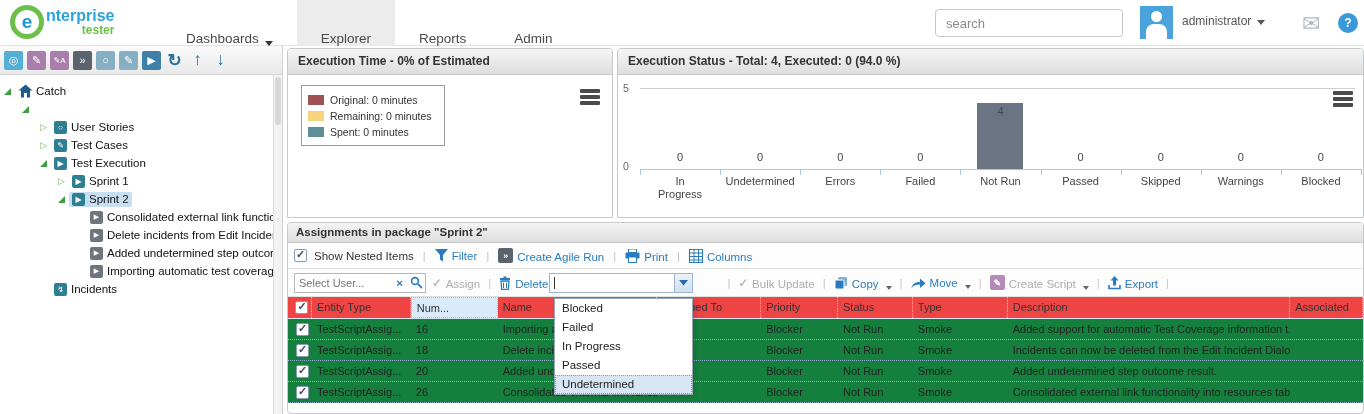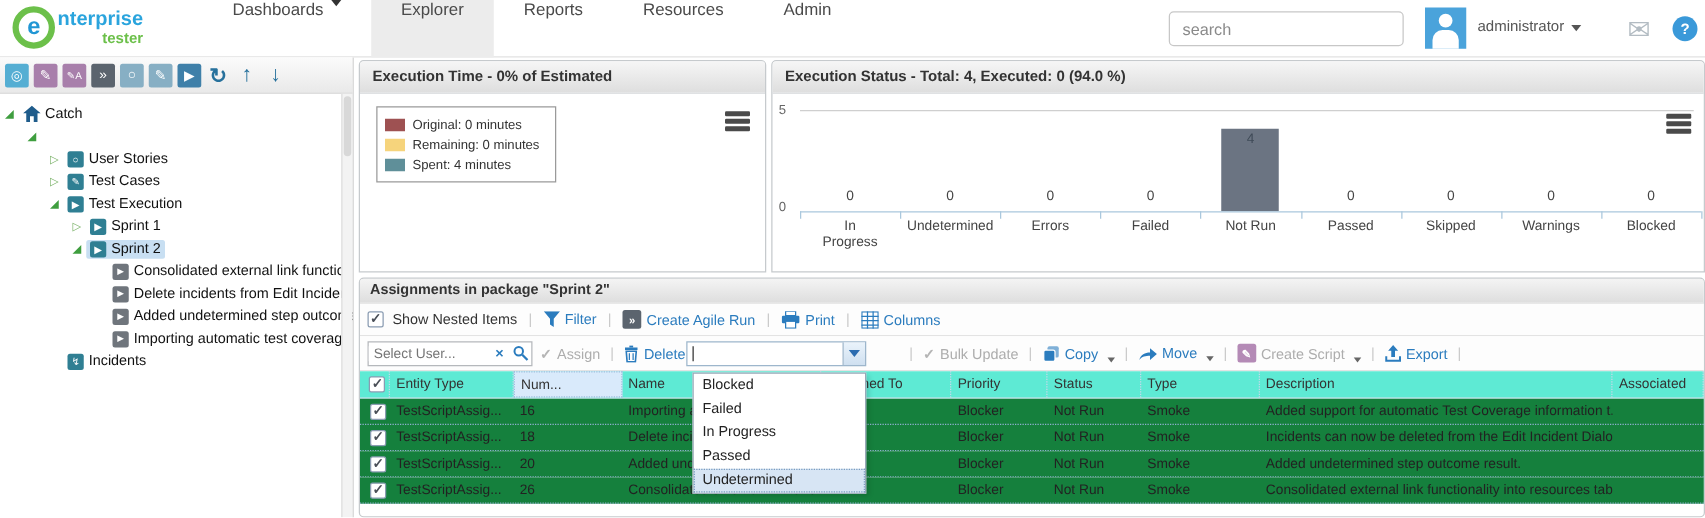--- a/index.html
+++ b/index.html
@@ -8,21 +8,21 @@
   #app { position:relative; width:1364px; height:414px; background:#fff; }
 
   
   #topnav { position:absolute; left:0; top:0; width:1364px; height:46px; background:#fff; border-bottom:1px solid #e2e2e2; }
   #logo { position:absolute; left:10px; top:5px; display:flex; align-items:center; cursor:pointer; }
   .logo-ring { width:34px; height:34px; border:5px solid #6cc04a; border-radius:50%; display:flex; align-items:center; justify-content:center; color:#2196d4; font-weight:bold; font-size:19px; }
   .logo-text { margin-left:2px; line-height:1; }
   .logo-top { color:#2aa4dd; font-size:16px; font-weight:bold; }
   .logo-bottom { color:#6cc04a; font-size:12px; font-weight:bold; text-align:right; }
   #navitems { position:absolute; left:162px; top:0; height:46px; display:flex; }
-  .nav-item { height:46px; display:flex; align-items:flex-start; padding:0 24px; font-size:13.5px; color:#4a4a4a; cursor:pointer; }
+  .nav-item { height:46px; display:flex; align-items:flex-end; padding:0 24px; font-size:13.5px; color:#4a4a4a; cursor:pointer; }
   .nav-item.active { background:#ececec; }
   .caret-down { width:0; height:0; border-left:4px solid transparent; border-right:4px solid transparent; border-top:5px solid #333; margin-left:6px; display:inline-block; }
   #searchbox { position:absolute; left:935px; top:9px; width:188px; height:28px; border:1px solid #c7c7c7; border-radius:4px; padding:0 10px; font-size:13px; color:#444; font-family:"Liberation Sans",sans-serif; }
   #searchbox::placeholder { color:#8a8a8a; }
   #avatar { position:absolute; left:1140px; top:6px; width:33px; height:33px; background:#4aa3db; overflow:hidden; cursor:pointer; }
   #avatar::before { content:""; position:absolute; left:11px; top:5px; width:11px; height:11px; background:#fff; border-radius:50%; }
   #avatar::after { content:""; position:absolute; left:6px; top:18px; width:21px; height:16px; background:#fff; border-radius:8px 8px 0 0; }
   #usermenu { position:absolute; left:1182px; top:14px; font-size:12px; color:#555; cursor:pointer; }
   #mail-icon { position:absolute; left:1302px; top:11px; font-size:22px; color:#b3bcc3; cursor:pointer; }
   #help-icon { position:absolute; left:1338px; top:13px; width:20px; height:20px; border-radius:50%; background:#3a99d9; color:#fff; font-weight:bold; font-size:12px; text-align:center; line-height:20px; cursor:pointer; }
@@ -95,21 +95,21 @@
   #combo { position:absolute; left:261px; top:4px; width:144px; height:20px; border:1px solid #9db6cc; background:#fff; display:flex; cursor:pointer; }
   #combo-caret-btn { position:absolute; right:0; top:0; width:18px; height:18px; background:linear-gradient(#eaf3fb,#cfe0f0); border-left:1px solid #9db6cc; display:flex; align-items:center; justify-content:center; }
   #combo-text-caret { position:absolute; left:4px; top:3px; width:1px; height:12px; background:#333; }
   .combo-spacer { width:152px; }
   #dropdown { position:absolute; left:266px; top:75px; width:139px; background:#fff; border:1px solid #98a8b8; box-shadow:2px 2px 4px rgba(0,0,0,.15); z-index:6; }
   .dd-item { height:19px; line-height:19px; padding-left:7px; font-size:11.5px; color:#222; cursor:pointer; }
   .dd-item.hl { background:#d7e5f4; outline:1px dotted #7a9cc0; outline-offset:-1px; }
 
   
   #a-table { position:absolute; left:0; top:74px; width:1075px; }
-  .thead { display:flex; height:22px; background:#5eead4; border-bottom:1px solid #d8e4f0; }
+  .thead { display:flex; height:22px; background:#ef4444; border-bottom:1px solid #d8e4f0; }
   .th { font-size:11px; color:#333; padding:4px 0 0 5px; border-right:1px dotted #c8d8ea; overflow:hidden; white-space:nowrap; }
   .th.sorted { background:#d9eafb; border:1px dotted #9ebedd; }
   .tr { display:flex; height:21px; background:#15803d; border-bottom:1px dotted #8fafcf; cursor:pointer; }
   .td { font-size:11px; color:#222; padding:4px 0 0 5px; overflow:hidden; white-space:nowrap; }
   .cellcb { display:flex; align-items:center; justify-content:center; padding-top:0 !important; }
 
   svg { display:block; }
 </style>
 </head>
 <body>
@@ -129,23 +129,20 @@
     <div id="navitems">
         <div class="nav-item">
           <span>Dashboards</span>
           <span class="caret-down"></span>
         </div>
         <div class="nav-item active">
           <span>Explorer</span>
         </div>
         <div class="nav-item">
           <span>Reports</span>
-        </div>
-        <div class="nav-item">
-          <span>Resources</span>
         </div>
         <div class="nav-item">
           <span>Admin</span>
         </div>
       </div>
     <input id="searchbox" type="text" placeholder="search" style="">
     <div id="avatar"></div>
     <div id="usermenu"><span>administrator</span><span class="caret-down" style="border-top-color:#555;"></span></div>
     <div id="mail-icon">✉</div>
     <div id="help-icon">?</div>
@@ -276,21 +273,21 @@
           <div class="lg-row">
             <span class="lg-sw" style="background: rgb(158, 81, 82);"></span>
             <span>Original: 0 minutes</span>
           </div>
           <div class="lg-row">
             <span class="lg-sw" style="background: rgb(246, 212, 124);"></span>
             <span>Remaining: 0 minutes</span>
           </div>
           <div class="lg-row">
             <span class="lg-sw" style="background: rgb(95, 143, 153);"></span>
-            <span>Spent: 4 minutes</span>
+            <span>Spent: 0 minutes</span>
           </div>
         </div>
       <div class="hamb" style="right:12px; top:14px;">
           <span></span>
           <span></span>
           <span></span>
         </div>
     </div>
   </div>
 

